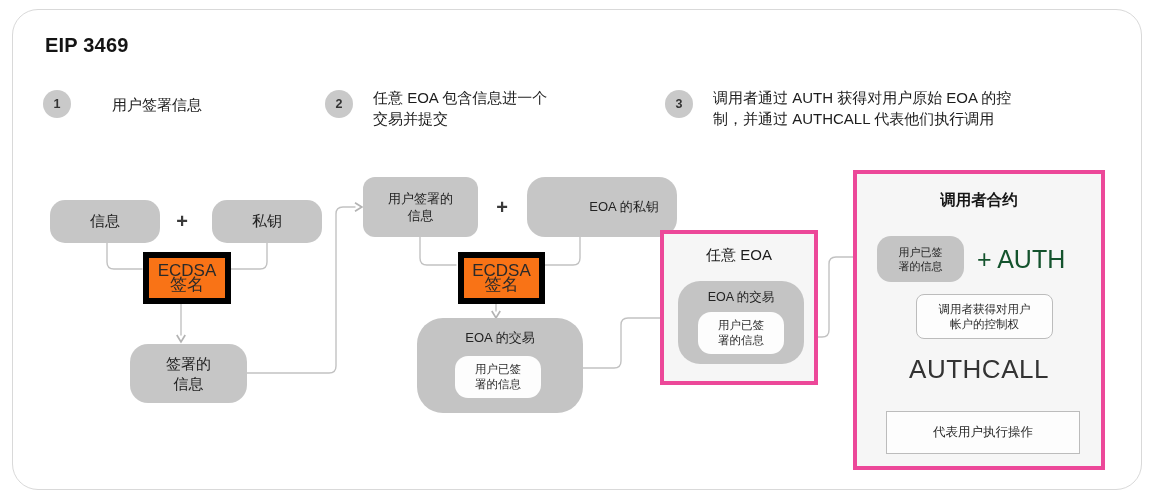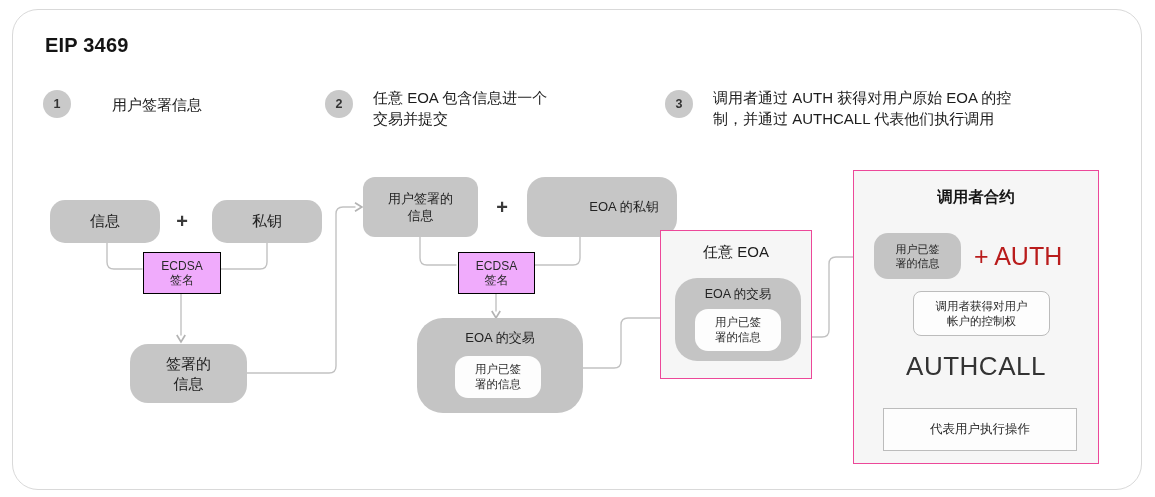--- a/index.html
+++ b/index.html
@@ -8,25 +8,25 @@
   .frame{position:absolute;left:12px;top:9px;width:1128px;height:479px;border:1.5px solid #d9d9d9;border-radius:26px;background:#ffffff;}
   .wires{position:absolute;left:0;top:0;width:1155px;height:497px;pointer-events:none;}
   .abs{position:absolute;}
   .title{left:45px;top:34px;font-size:20px;font-weight:700;letter-spacing:.2px;color:#141414;}
   .step-circle{width:28px;height:28px;border-radius:50%;background:#c9c9c9;color:#333;
     font-size:12.5px;font-weight:700;display:flex;align-items:center;justify-content:center;}
   .step-text{font-size:15px;font-weight:500;color:#1c1c1c;line-height:21px;white-space:pre-line;}
   .pill{background:#c6c6c6;color:#232323;display:flex;align-items:center;justify-content:center;
     text-align:center;white-space:pre-line;}
   .plus{font-size:20px;font-weight:600;color:#3a3a3a;display:flex;align-items:center;justify-content:center;}
-  .ecdsa{background:#f0abfc;border:1px solid #000000;font-size:12px;line-height:14px;color:#2a2a2a;
+  .ecdsa{background:#f97316;border:6px solid #000000;font-size:17px;line-height:14px;color:#2a2a2a;
     display:flex;align-items:center;justify-content:center;text-align:center;white-space:pre-line;}
   .wbox{background:#fdfdfd;border:1px solid #bcbcbc;color:#2a2a2a;display:flex;align-items:center;
     justify-content:center;text-align:center;white-space:pre-line;}
-  .panel{background:#f6f6f6;border:1px solid #ec4899;}
+  .panel{background:#f6f6f6;border:4px solid #ec4899;}
   .inner-white{position:absolute;background:#fdfdfd;border-radius:13px;font-size:11.5px;line-height:15px;
     color:#2a2a2a;display:flex;align-items:center;justify-content:center;text-align:center;white-space:pre-line;}
   .gray-lbl{text-align:center;font-size:12.5px;color:#232323;}
   .center-h{left:0;width:100%;text-align:center;}
 </style>
 </head>
 <body>
 
 <div class="stage">
 
@@ -94,20 +94,20 @@
       <div class="gray-lbl" style="padding-top:8px;font-size:12.5px;">EOA 的交易</div>
       <div class="inner-white" style="left:20px;top:31px;width:86px;height:42px;">用户已签
 署的信息</div>
     </div>
   </div>
 
   <div class="abs panel" style="left:853px;top:170px;width:244px;height:292px;">
     <div class="abs center-h" style="top:16px;font-size:15.5px;font-weight:700;color:#161616;">调用者合约</div>
     <div class="abs pill" style="left:20px;top:62px;width:87px;height:46px;border-radius:14px;font-size:11px;line-height:14px;background:#c4c4c4;">用户已签
 署的信息</div>
-    <div class="abs" style="left:120px;top:71px;width:120px;font-size:25px;font-weight:500;color:#b91c1c;">+ AUTH</div>
+    <div class="abs" style="left:120px;top:71px;width:120px;font-size:25px;font-weight:500;color:#14532d;">+ AUTH</div>
     <div class="abs wbox" style="left:59px;top:120px;width:135px;height:43px;font-size:11.5px;line-height:15px;border-radius:8px;">调用者获得对用户
 帐户的控制权</div>
     <div class="abs center-h" style="top:180px;font-size:26px;font-weight:500;color:#333;letter-spacing:.5px;">AUTHCALL</div>
     <div class="abs wbox" style="left:29px;top:237px;width:192px;height:41px;font-size:12.5px;">代表用户执行操作</div>
   </div>
 
 </div>
 
 </body></html>

